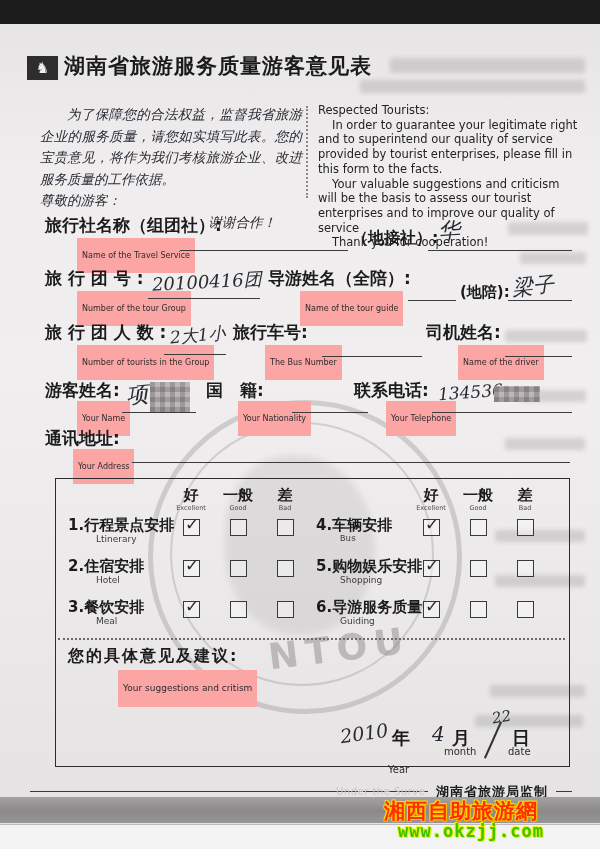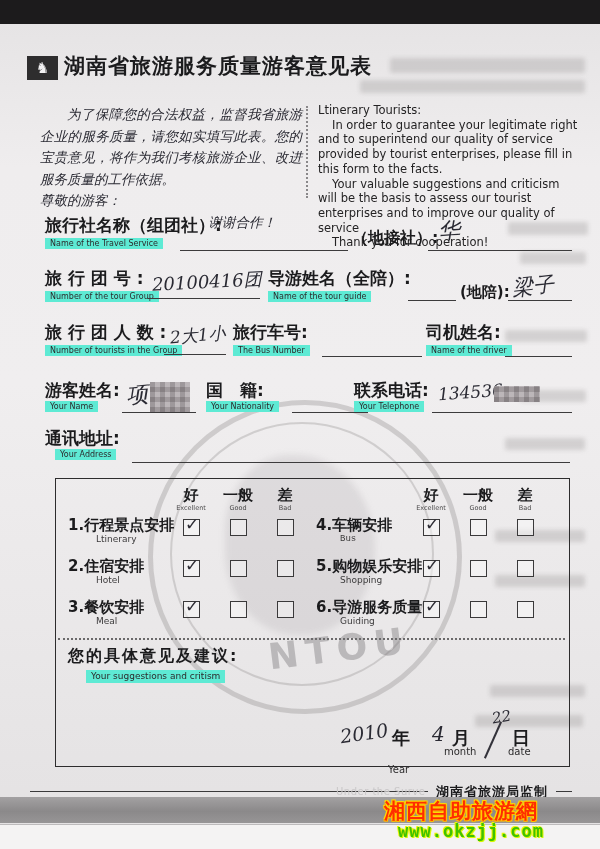--- a/index.html
+++ b/index.html
@@ -3,21 +3,21 @@
 <meta charset="utf-8">
 <style>
   html,body{margin:0;padding:0;}
   body{width:600px;height:849px;overflow:hidden;background:#cfcdce;font-family:"DejaVu Sans",sans-serif;}
   #page{position:relative;width:600px;height:849px;background:#1c1b1c;}
   #paper{position:absolute;left:0;top:24px;width:600px;height:800px;
     background:linear-gradient(180deg,#e6e4e5 0%,#efedee 18%,#f0eeef 45%,#eae8e9 75%,#e4e2e3 100%);}
   #bottomstrip{position:absolute;left:0;top:824px;width:600px;height:25px;background:#f4f3f3;border-top:1px solid #bdbbbc;}
   .abs{position:absolute;}
   .zh-label{font-weight:bold;color:#1b1b1d;white-space:nowrap;}
-  .en-band{display:inline-block;background:#5eead4;color:#2c2b2c;font-size:8px;line-height:11px;padding:0 5px;white-space:nowrap;}
+  .en-band{display:inline-block;background:#fca5a5;color:#2c2b2c;font-size:8px;line-height:11px;padding:12px 5px;white-space:nowrap;margin-left:32px;}
   .uline{border-bottom:1.5px solid #3c3b3c;}
   .hw{font-family:"DejaVu Serif",serif;font-style:italic;color:#2a2a33;white-space:nowrap;}
   .mosaic{background:repeating-linear-gradient(0deg,#b9b4b6 0 5px,#d8d4d6 5px 10px),
           repeating-linear-gradient(90deg,rgba(140,135,138,.6) 0 5px,rgba(200,196,198,.6) 5px 10px);
           background-blend-mode:multiply;}
   .chkbox{width:15px;height:15px;border:1.6px solid #3a393a;background:rgba(250,249,250,.5);position:absolute;}
   .chk{position:absolute;left:1px;top:-6px;font-size:17px;font-weight:bold;color:#2d2c34;font-family:"DejaVu Sans",sans-serif;}
   .hdr-zh{font-weight:bold;font-size:15px;color:#1b1b1d;text-align:center;}
   .hdr-en{font-size:6.5px;color:#4a494a;text-align:center;line-height:6px;}
   .item-zh{font-weight:bold;font-size:15px;color:#1b1b1d;white-space:nowrap;}
@@ -52,21 +52,21 @@
   <div class="abs zh-label" style="left:64px;top:52px;font-size:21px;letter-spacing:1px;">湖南省旅游服务质量游客意见表</div>
 
   <div class="abs hw" style="left:40px;top:104px;width:262px;font-size:13.5px;line-height:1.6;white-space:normal;">
     <div style="text-indent:2em;text-align:justify;">为了保障您的合法权益，监督我省旅游企业的服务质量，请您如实填写此表。您的宝贵意见，将作为我们考核旅游企业、改进服务质量的工作依据。</div>
     <div>尊敬的游客：</div>
     <div style="text-align:right;padding-right:26px;">谢谢合作！</div>
   </div>
   <div class="abs" style="left:306px;top:106px;height:92px;border-left:2px dotted #8a888a;"></div>
 
   <div class="abs" style="left:318px;top:103px;width:260px;font-size:11.5px;line-height:1.28;color:#242324;">
-    <div>Ltinerary Tourists:</div>
+    <div>Respected Tourists:</div>
     <div style="text-indent:14px;">In order to guarantee your legitimate right and to superintend our quality of service provided by tourist enterprises, please fill in this form to the facts.</div>
     <div style="text-indent:14px;">Your valuable suggestions and criticism will be the basis to assess our tourist enterprises and to improve our quality of service</div>
     <div style="text-indent:14px;">Thank you for cooperation!</div>
   </div>
 
   <div class="abs zh-label" style="left:45px;top:214px;font-size:17px;">旅行社名称（组团社）:</div>
   <div class="abs en-band" style="left:45px;top:238px;">Name of the Travel Service</div>
   <div class="abs uline" style="left:180px;top:234px;width:168px;height:16px;"></div>
   <div class="abs zh-label" style="left:352px;top:228px;font-size:16px;">（地接社）:</div>
   <div class="abs hw" style="left:438px;top:216px;font-size:22px;transform:rotate(-4deg);">华</div>
@@ -102,21 +102,21 @@
   <div class="abs zh-label" style="left:206px;top:379px;font-size:17px;">国　籍:</div>
   <div class="abs en-band" style="left:206px;top:401px;">Your Nationality</div>
   <div class="abs uline" style="left:292px;top:398px;width:76px;height:14px;"></div>
   <div class="abs zh-label" style="left:354px;top:379px;font-size:17px;">联系电话:</div>
   <div class="abs en-band" style="left:354px;top:401px;">Your Telephone</div>
   <div class="abs hw" style="left:438px;top:382px;font-size:17px;transform:rotate(-4deg);">134536</div>
   <div class="abs mosaic" style="left:494px;top:386px;width:46px;height:16px;"></div>
   <div class="abs uline" style="left:432px;top:398px;width:140px;height:14px;"></div>
 
   <div class="abs zh-label" style="left:45px;top:427px;font-size:17px;">通讯地址:</div>
-  <div class="abs en-band" style="left:55px;top:449px;">Your Address</div>
+  <div class="abs en-band" style="left:41px;top:449px;">Your Address</div>
   <div class="abs uline" style="left:132px;top:448px;width:438px;height:14px;"></div>
 
   <div class="abs" style="left:55px;top:478px;width:513px;height:287px;border:1.6px solid #2d2c2d;"></div>
 
   <div class="abs" style="left:176px;top:486px;width:30px;">
     <div class="hdr-zh">好</div>
     <div class="hdr-en">Excellent</div>
   </div>
   <div class="abs" style="left:218px;top:486px;width:40px;">
     <div class="hdr-zh">一般</div>

